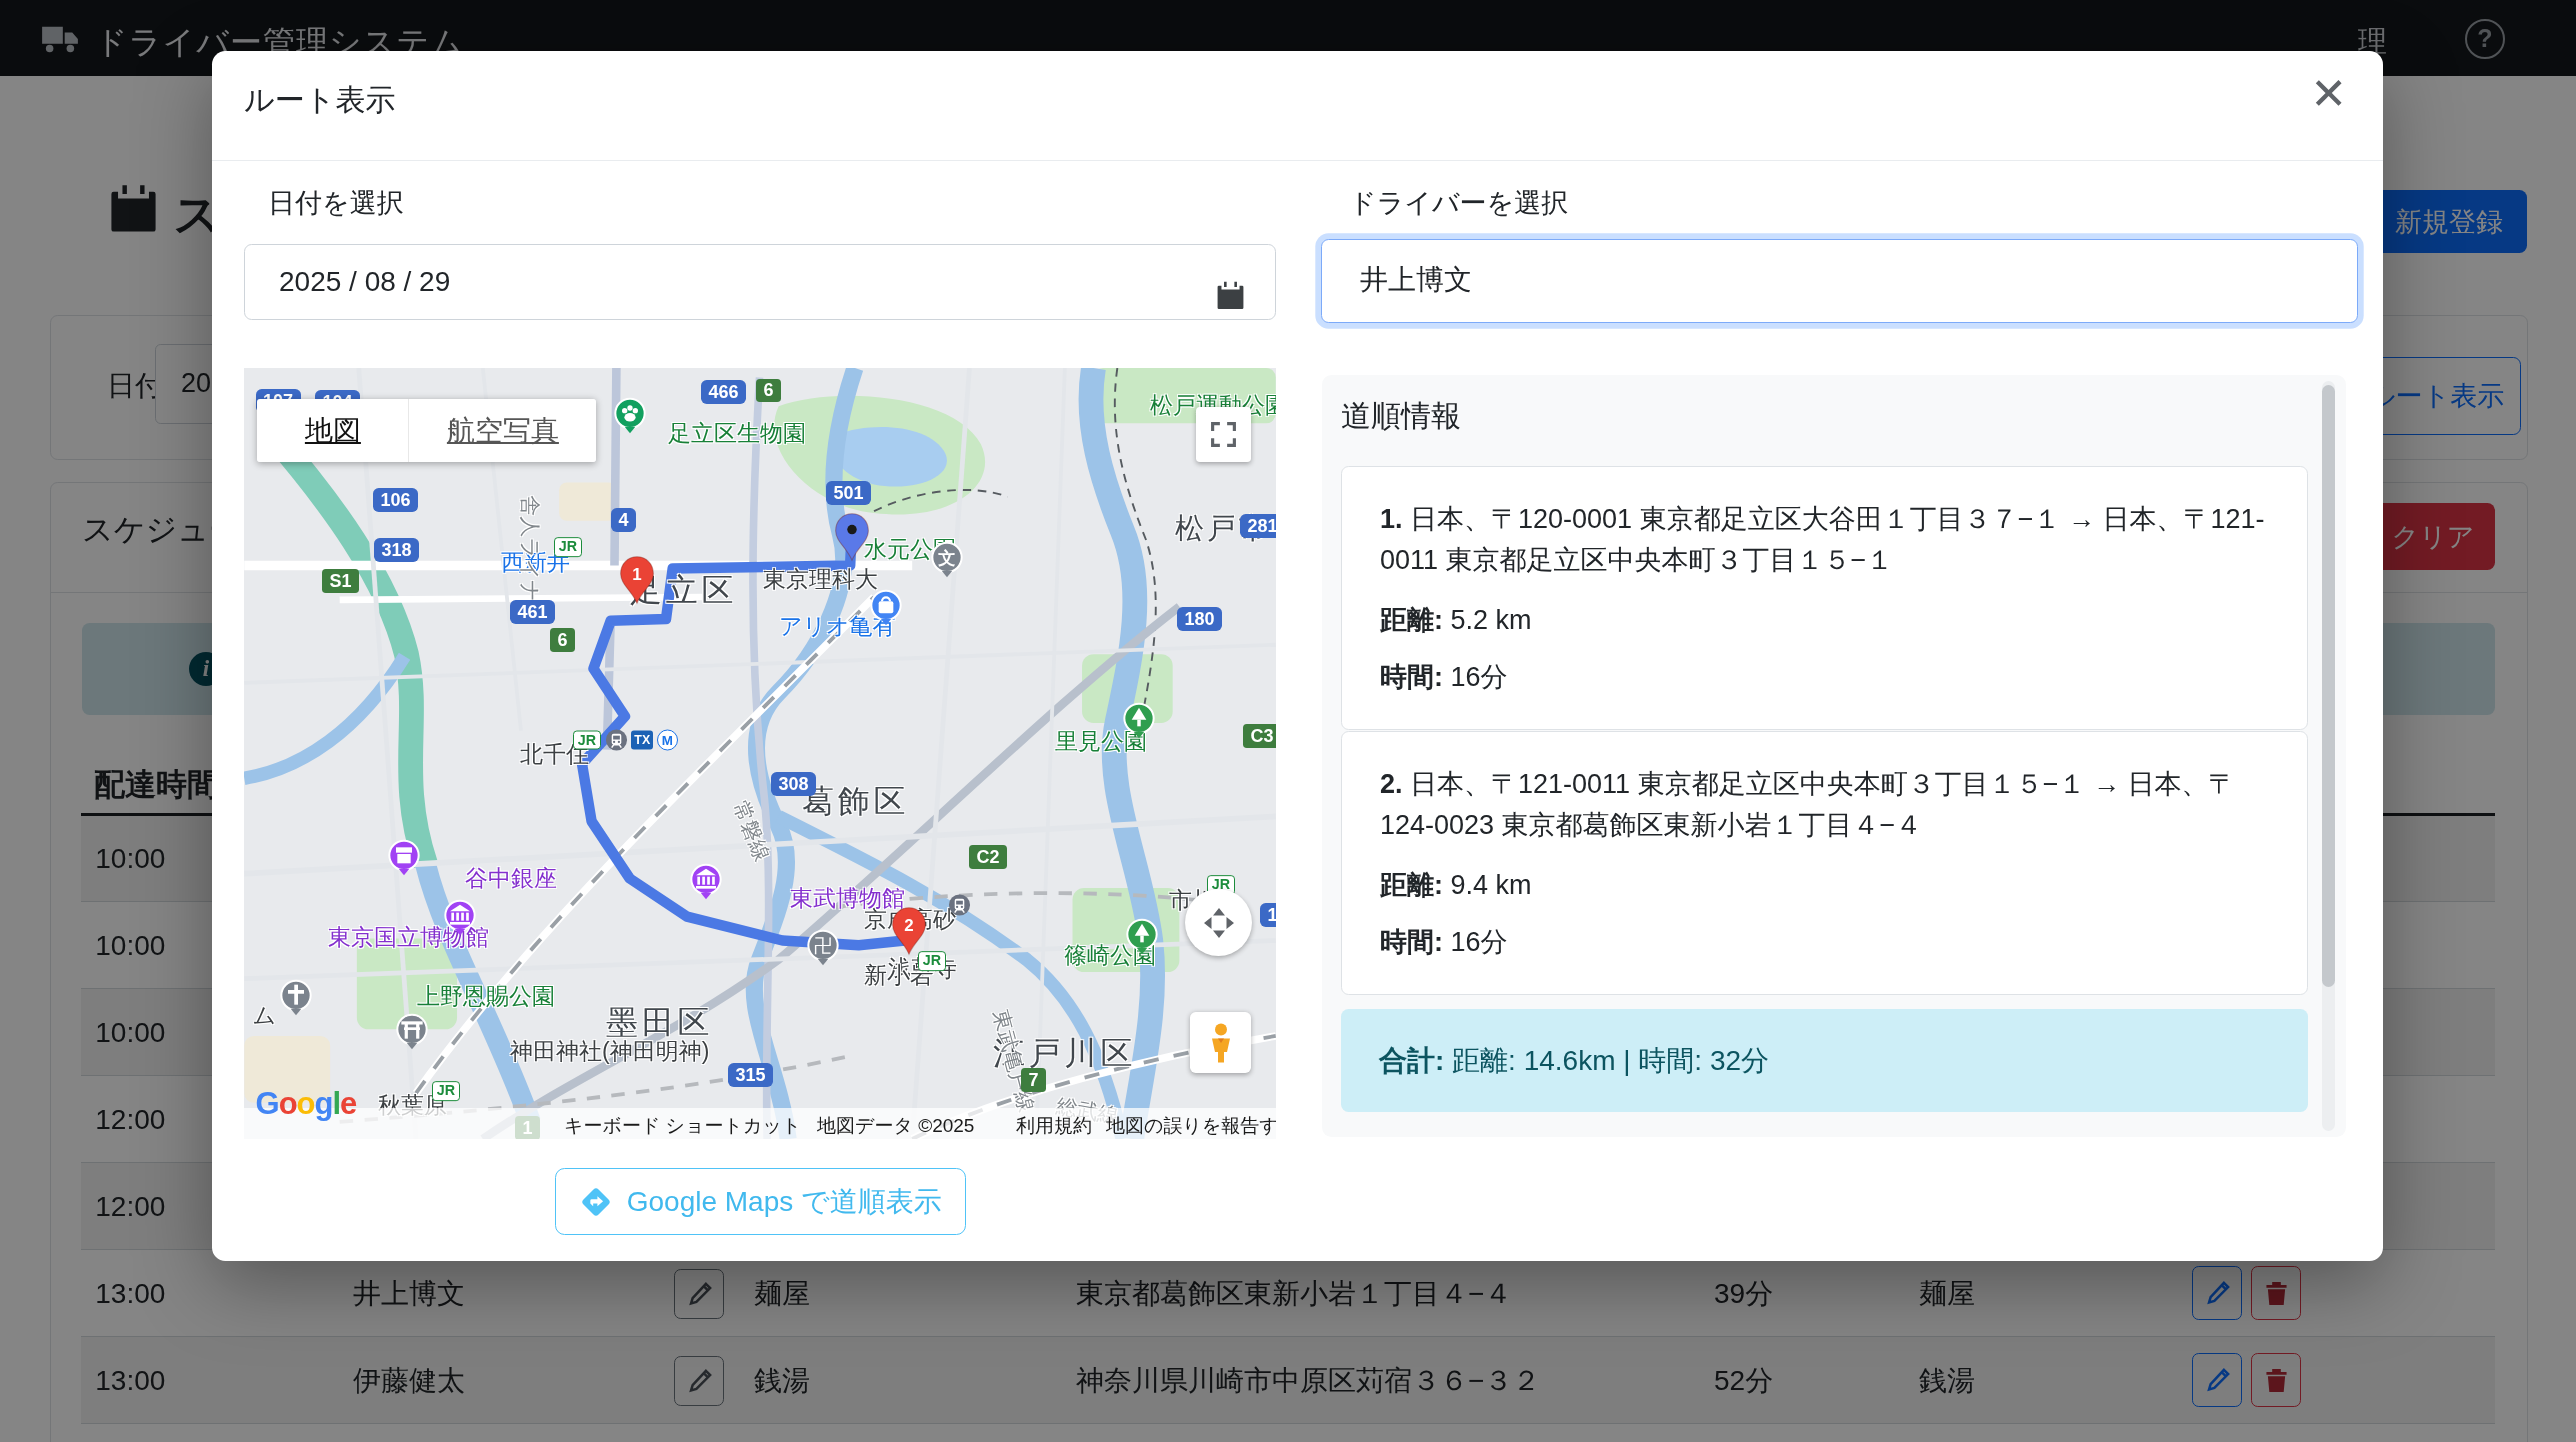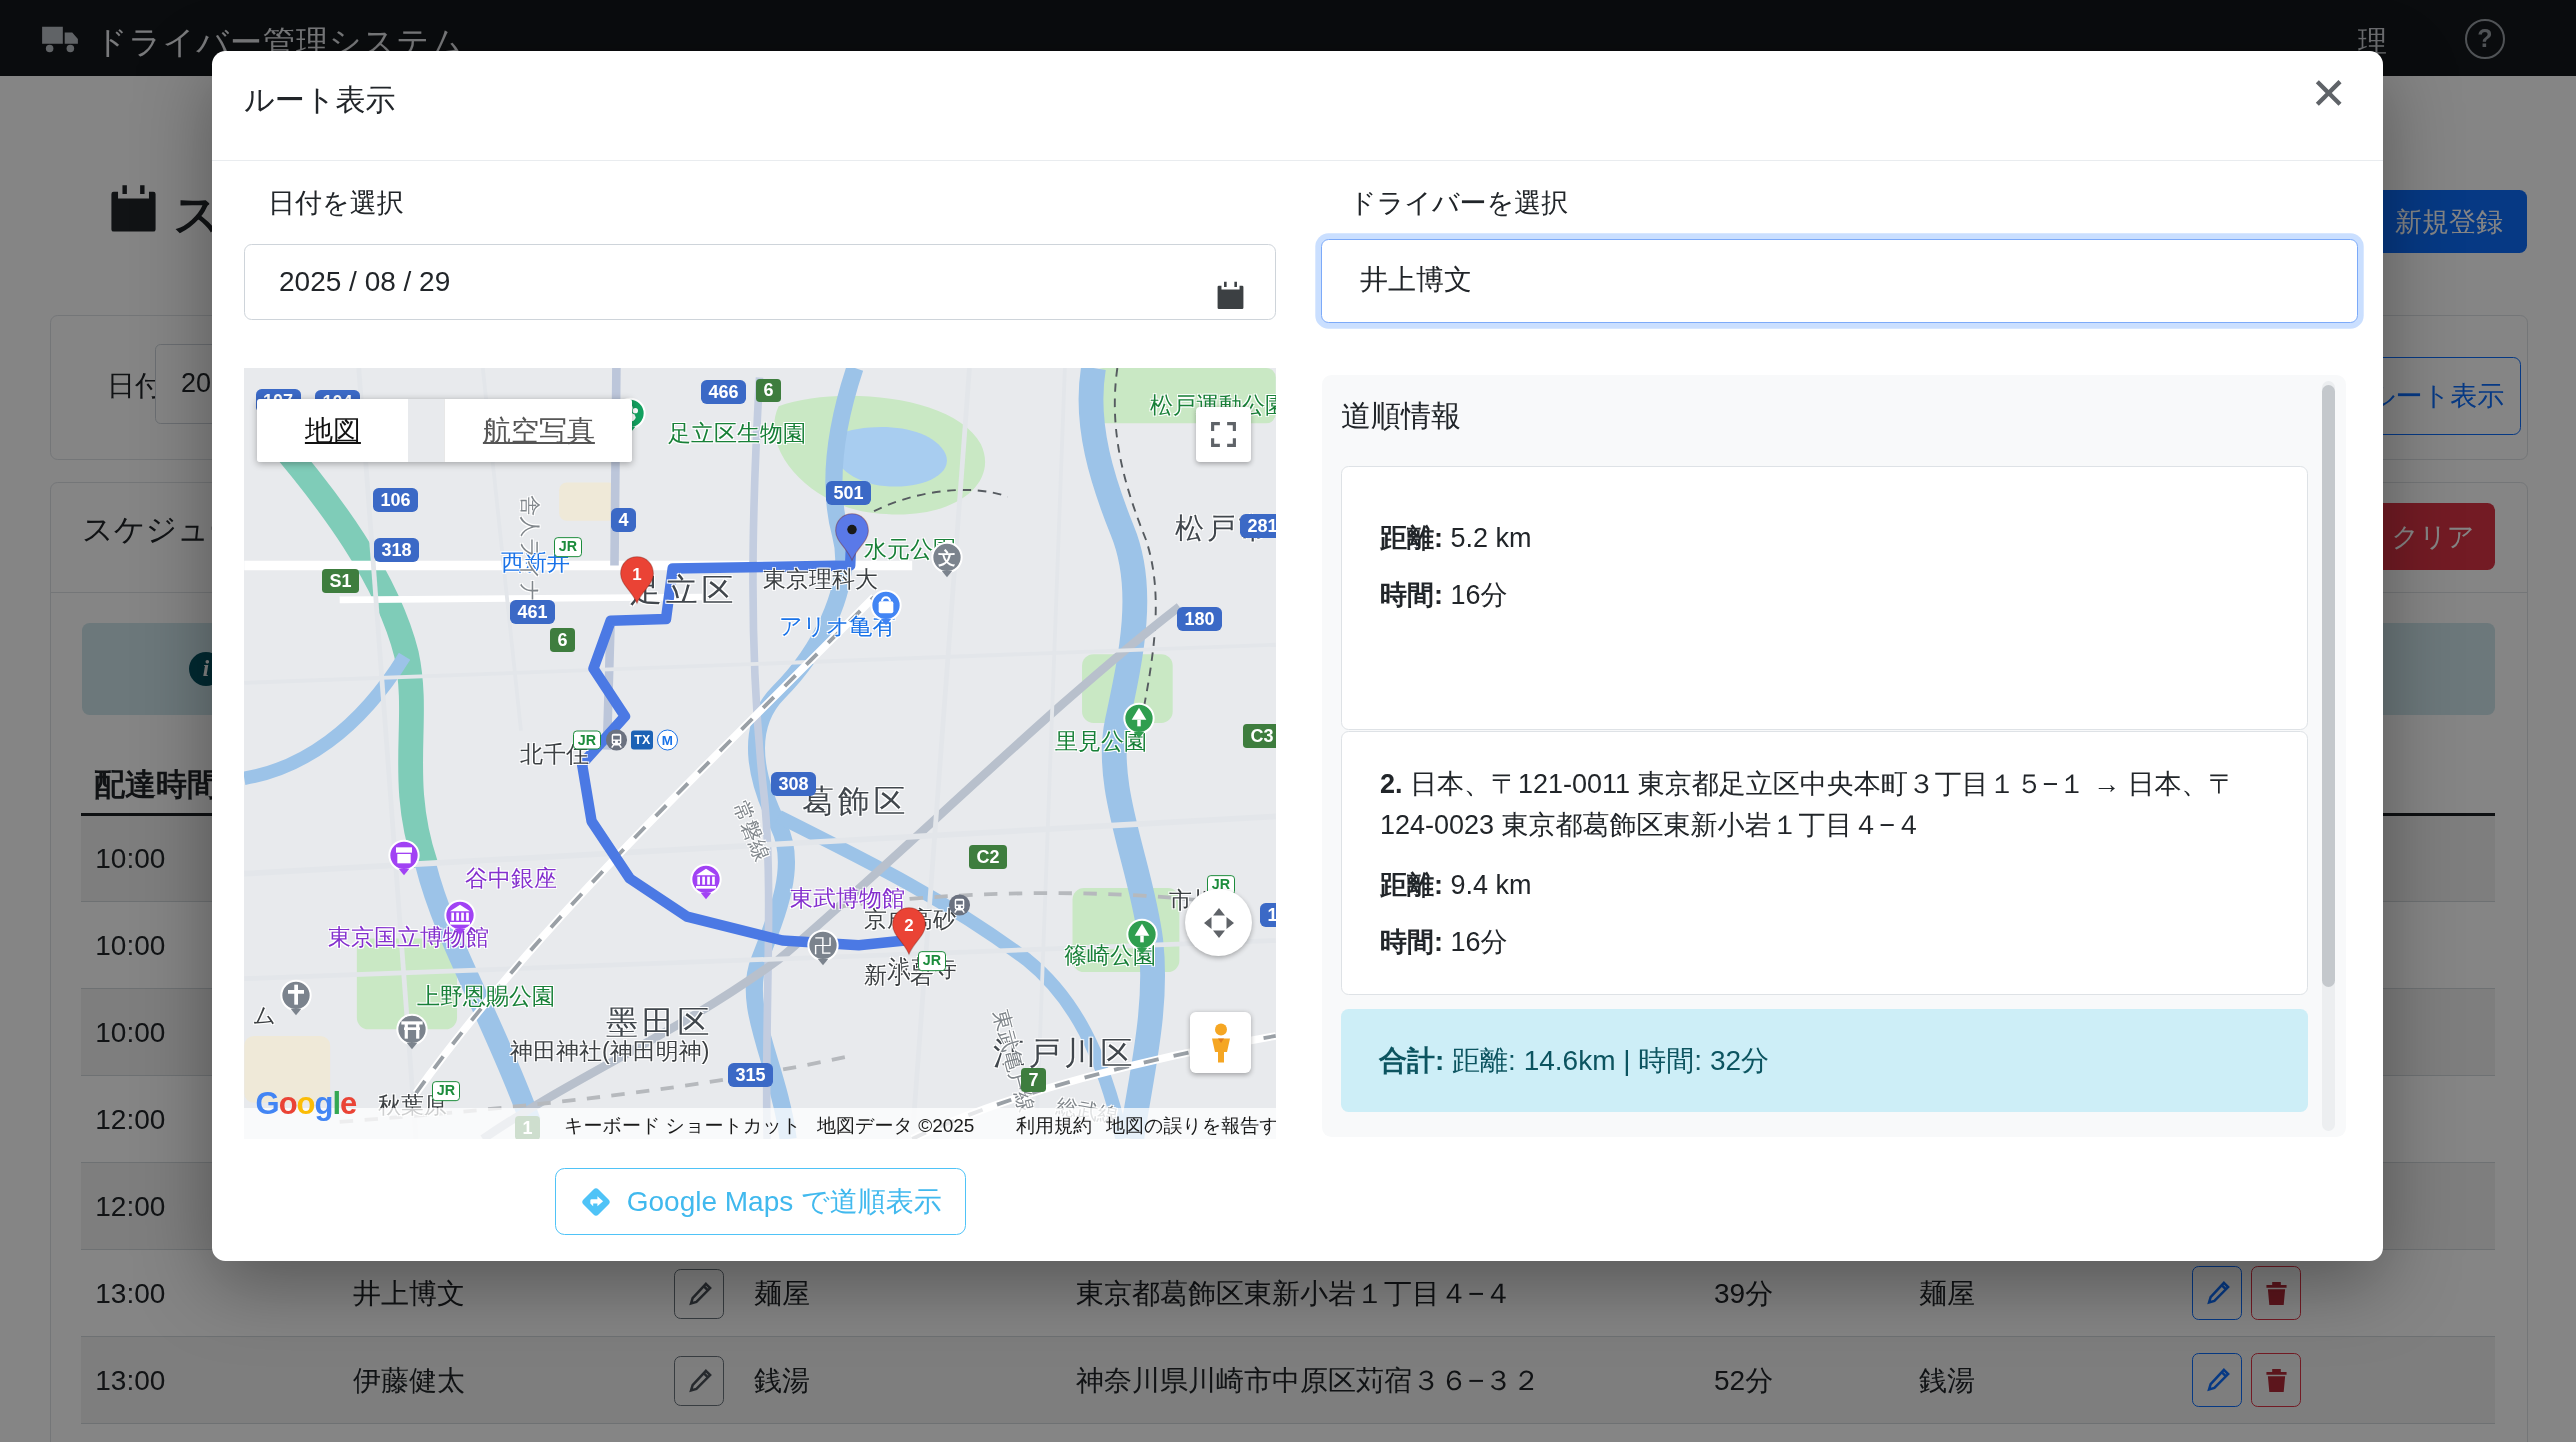--- a/index.html
+++ b/index.html
@@ -62,21 +62,21 @@
   .shield.blue{background:#3b69c6;} .shield.green{background:#3e7d3e;border-radius:3.8px;}
   .pin{position:absolute;transform:translate(-50%,-100%);}
   .poi{position:absolute;transform:translate(-50%,-50%);}
   .stn{position:absolute;transform:translate(0,-50%);display:flex;gap:3.8px;align-items:center;}
   .jr{background:#fff;border:1.9px solid #1c8c3c;color:#1c8c3c;font-size:14.3px;font-weight:bold;border-radius:3.8px;padding:1px 3.8px;line-height:1.1;}
   .tx{background:#1b62b5;color:#fff;font-size:12.4px;font-weight:bold;border-radius:2.9px;padding:2.9px 2.9px;line-height:1;}
   .mm{background:#fff;border:1.9px solid #1a73e8;color:#1a73e8;font-size:13.4px;font-weight:bold;border-radius:50%;width:19px;height:19px;text-align:center;line-height:19px;}
   .mapctl{position:absolute;left:13.4px;top:31px;display:flex;box-shadow:0 1.9px 7.6px rgba(0,0,0,.3);border-radius:2.9px;overflow:hidden;z-index:5;}
   .mapctl .seg{height:63px;background:#fff;font-size:28px;display:flex;align-items:center;justify-content:center;text-decoration:underline;}
   .mapctl .seg.map-on{width:151px;color:#111;font-weight:500;}
-  .mapctl .seg.sat{width:187px;color:#565656;border-left:1px solid #e8e8e8;margin-left:36px;}
+  .mapctl .seg.sat{width:187px;color:#565656;border-left:1px solid #e8e8e8;}
   .sqbtn{position:absolute;background:#fff;box-shadow:0 1.9px 5.7px rgba(0,0,0,.3);display:flex;align-items:center;justify-content:center;z-index:5;}
   .attrib{position:absolute;left:0;top:740px;width:1032px;height:31.5px;background:rgba(255,255,255,.75);z-index:4;
           font-size:19px;color:#1a1a1a;}
   .attrib span{position:absolute;top:4.8px;white-space:nowrap;margin-left:24px;}
   .glogo{position:absolute;left:11.5px;top:718px;z-index:5;font-size:31px;font-weight:bold;letter-spacing:-1px;}
   
   .panel{position:absolute;left:1110px;top:324px;width:1024px;height:762px;background:#f8f9fa;border-radius:9.5px;}
   .p-title{position:absolute;left:19px;top:21px;font-size:30px;color:#212529;}
   .step{position:absolute;left:19px;width:967px;height:264px;background:#fff;border:1px solid #dee2e6;border-radius:7.6px;box-sizing:border-box;padding:32px 38px;}
   .step .desc{font-size:27px;line-height:41px;color:#212529;}
@@ -468,20 +468,21 @@
           <span style="left: 549px;">地図データ ©2025</span>
           <span style="left: 748px;">利用規約</span>
           <span style="left: 838px;">地図の誤りを報告する</span>
         </div>
     </div>
 
     <div class="panel">
       <div class="p-title">道順情報</div>
       <div id="steps">
           <div class="step" style="top: 91px;">
+            <div class="desc"><b>1.</b> 日本、〒120-0001 東京都足立区大谷田１丁目３７−１ → 日本、〒121-0011 東京都足立区中央本町３丁目１５−１</div>
     <div class="meta"><b>距離:</b> 5.2 km</div>
     <div class="meta"><b>時間:</b> 16分</div>
           </div>
           <div class="step" style="top: 356px;">
             <div class="desc"><b>2.</b> 日本、〒121-0011 東京都足立区中央本町３丁目１５−１ → 日本、〒124-0023 東京都葛飾区東新小岩１丁目４−４</div>
     <div class="meta"><b>距離:</b> 9.4 km</div>
     <div class="meta"><b>時間:</b> 16分</div>
           </div>
         </div>
       <div class="total">

